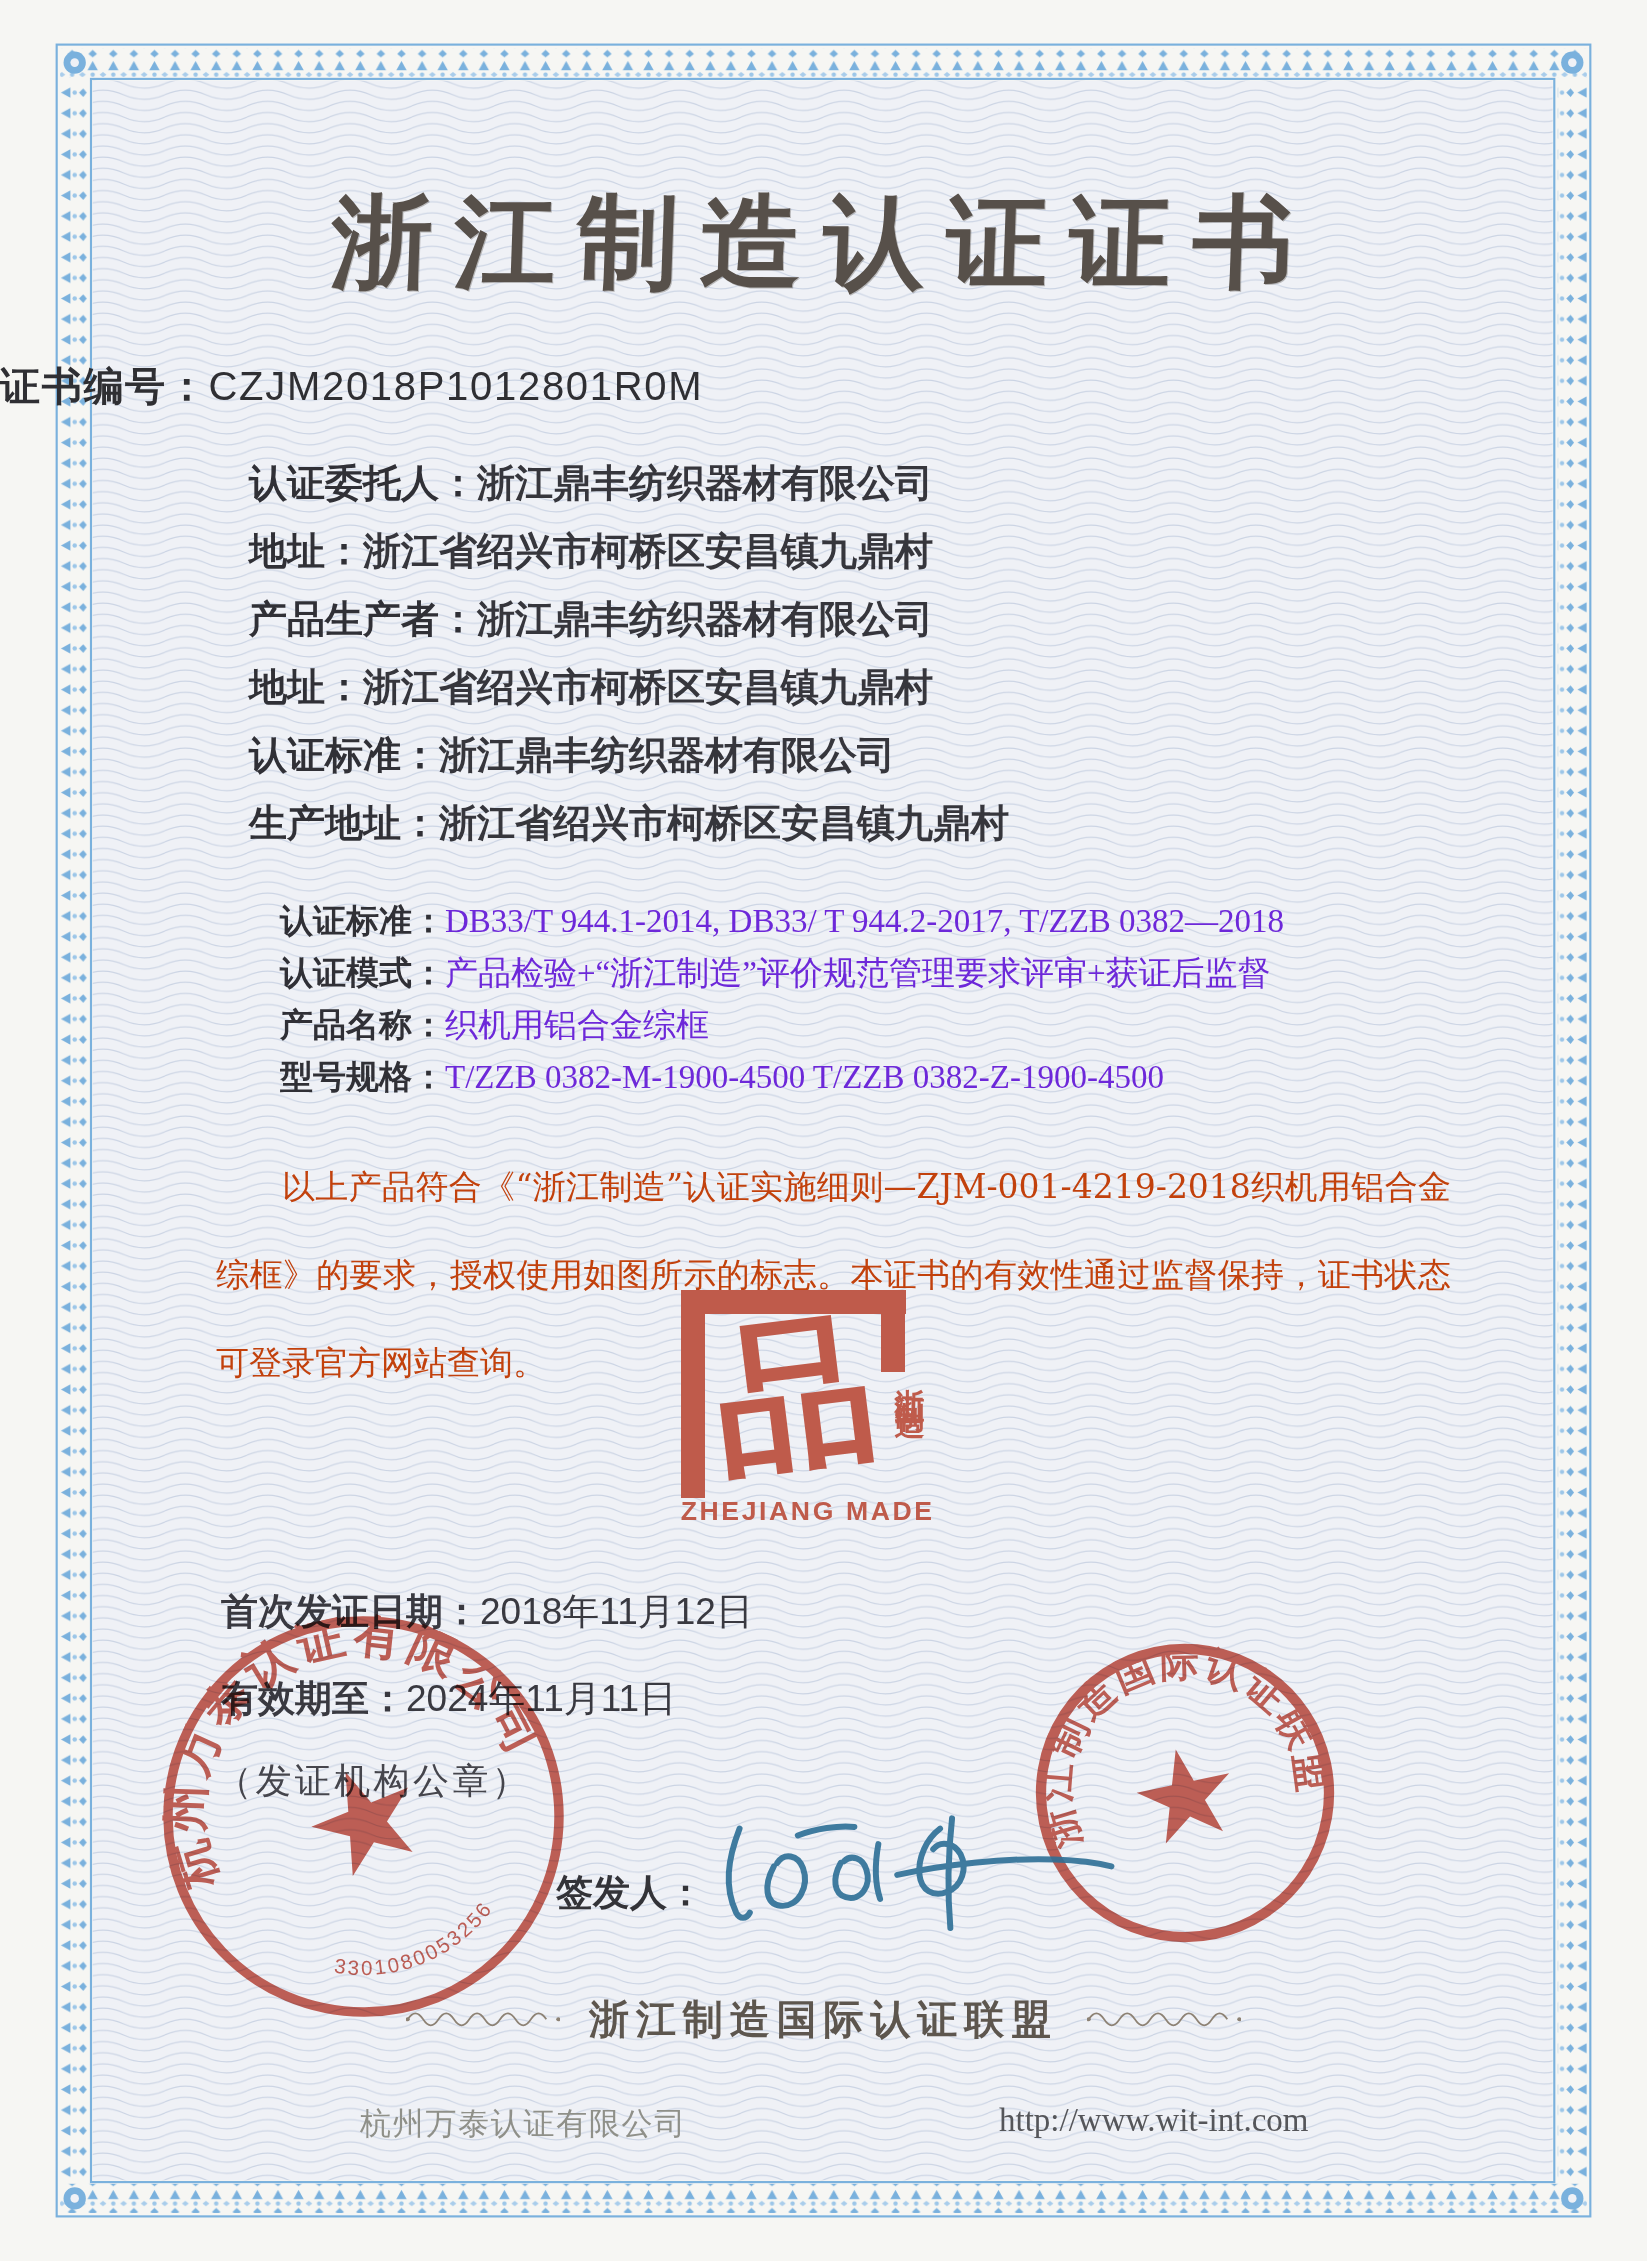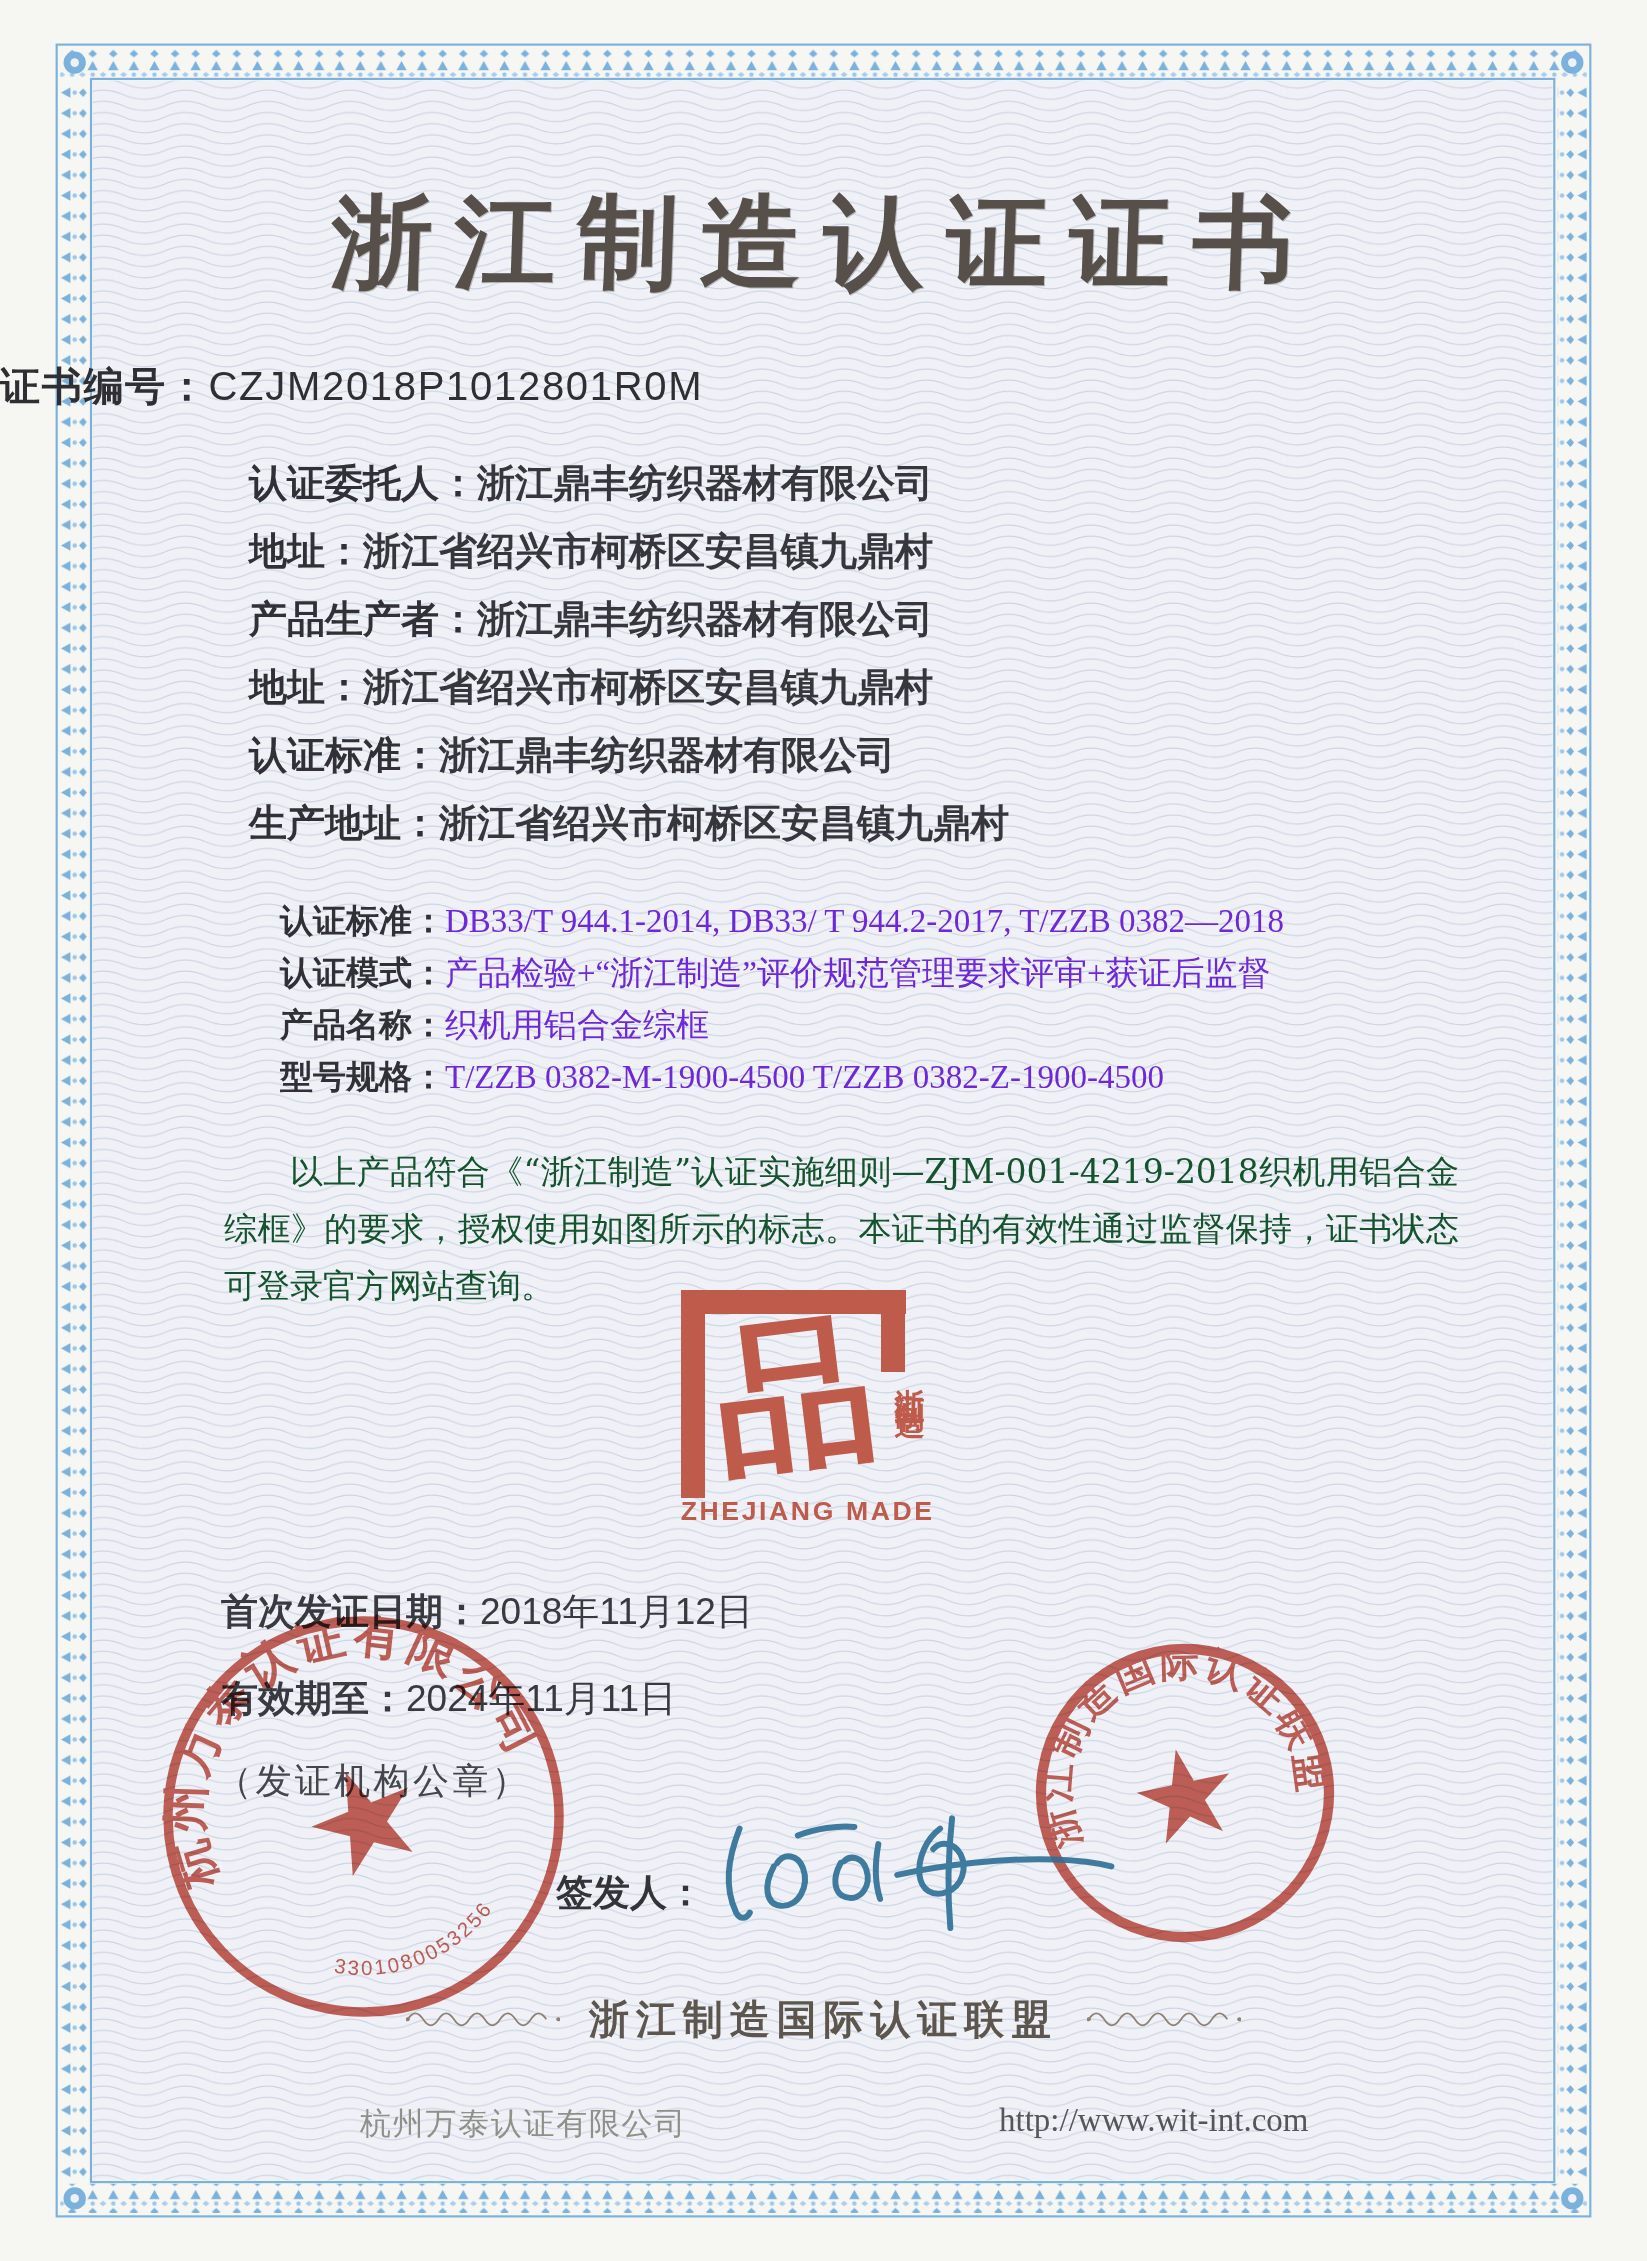--- a/index.html
+++ b/index.html
@@ -28,22 +28,22 @@
   .field-row .lbl{font-weight:700;color:#303036;}
   .field-row .val{font-weight:700;color:#36363c;margin-top:24px;}
 
   .specs{left:249px;top:902px;width:1270px;}
   .spec-row{height:52px;font-size:33px;line-height:38px;}
   .spec-row .lbl{font-weight:700;color:#303036;margin-left:31px;}
   .spec-row .val{font-family:"Liberation Serif",serif;color:#6d28d9;}
 
   .statement{
     left:216px;top:1143px;width:1235px;
-    font-family:"DejaVu Serif",serif;font-size:33px;line-height:57px;
-    color:#14532d;text-align:justify;text-indent:2em;margin-left:8px;
+    font-family:"DejaVu Serif",serif;font-size:33px;line-height:88px;
+    color:#c2410c;text-align:justify;text-indent:2em;
   }
 
   .logo{left:667px;top:1275px;width:266px;height:262px;}
   .logo .frame-top{position:absolute;left:13.7px;top:15.4px;width:225px;height:24px;background:#bf5b4b;}
   .logo .frame-stub{position:absolute;left:214px;top:15.4px;width:24px;height:82px;background:#bf5b4b;}
   .logo .frame-left{position:absolute;left:13.7px;top:15.4px;width:24px;height:208px;background:#bf5b4b;}
   .logo .glyph{
     position:absolute;left:41px;top:24px;width:172px;height:189px;
     font-family:"DejaVu Serif",serif;font-size:161px;line-height:189px;
     color:#bf5b4b;text-align:center;transform:rotate(-7deg);font-weight:700;

